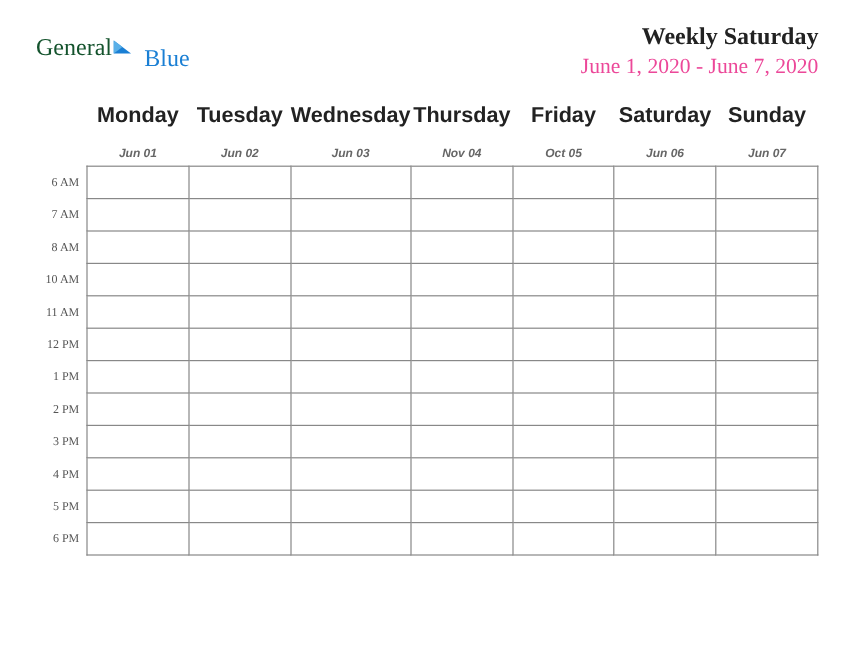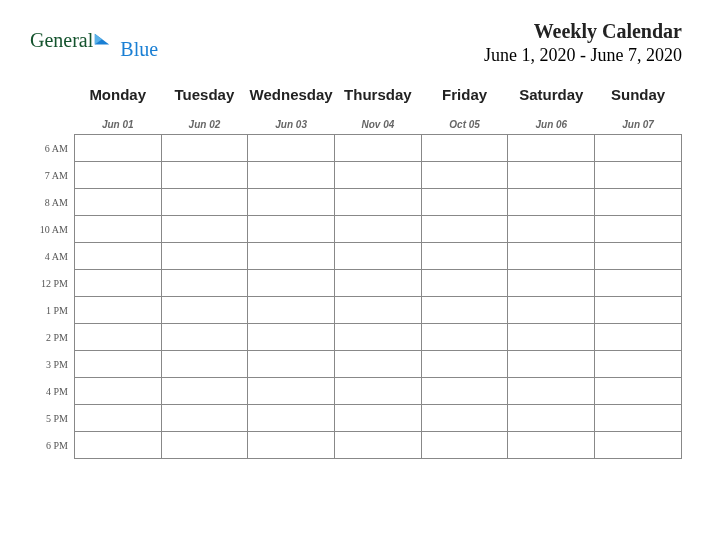--- a/index.html
+++ b/index.html
@@ -44,21 +44,21 @@
       text-align: right;
     }
     .title {
       font-size: 20px;
       font-weight: bold;
       color: #222;
       font-family: Georgia, serif;
     }
     .date-range {
       font-size: 18px;
-      color: #000000;
+      color: #ec4899;
       font-family: Georgia, serif;
       margin-top: 2px;
       text-align: right;
     }
     .calendar {
       border-collapse: collapse;
       width: 100%;
     }
     .calendar th.time-col, .calendar td.time-col {
       width: 44px;
@@ -69,21 +69,21 @@
       padding-right: 6px;
       vertical-align: middle;
       font-family: Liberation Serif, serif;
     }
     .calendar thead th.day-header {
       border: none;
       text-align: center;
       padding-bottom: 4px;
     }
     .day-name {
-      font-size: 15px;
+      font-size: 18px;
       font-weight: bold;
       color: #222;
     }
     .day-date {
       font-size: 10px;
       color: #666;
       margin-top: 16px;
       font-style: italic;
     }
     .calendar tbody td.cell {
@@ -105,21 +105,21 @@
       <svg viewBox="0 0 20 20" width="18" height="18">
         <path d="M 2 2 L 18 14 L 2 14 Z" fill="#1a7fd4"></path>
         <path d="M 2 2 L 10 8 L 2 14 Z" fill="#5ab0e8"></path>
       </svg>
     </span>
     <div style="margin-left:-18px; margin-top:18px;">
       <span class="logo-text-blue">Blue</span>
     </div>
   </div>
   <div class="title-block">
-    <div class="title">Weekly Calendar</div>
+    <div class="title">Weekly Saturday</div>
     <div class="date-range">June 1, 2020 - June 7, 2020</div>
   </div>
 </div>
 
 <table class="calendar">
   <thead>
     <tr>
       <th class="time-col"></th>
       <th class="day-header">
         <div class="day-name">Monday</div>
@@ -186,21 +186,21 @@
         <td class="time-col">10 AM</td>
         <td class="cell"></td>
         <td class="cell"></td>
         <td class="cell"></td>
         <td class="cell"></td>
         <td class="cell"></td>
         <td class="cell"></td>
         <td class="cell"></td>
       </tr>
       <tr>
-        <td class="time-col">4 AM</td>
+        <td class="time-col">11 AM</td>
         <td class="cell"></td>
         <td class="cell"></td>
         <td class="cell"></td>
         <td class="cell"></td>
         <td class="cell"></td>
         <td class="cell"></td>
         <td class="cell"></td>
       </tr>
       <tr>
         <td class="time-col">12 PM</td>

